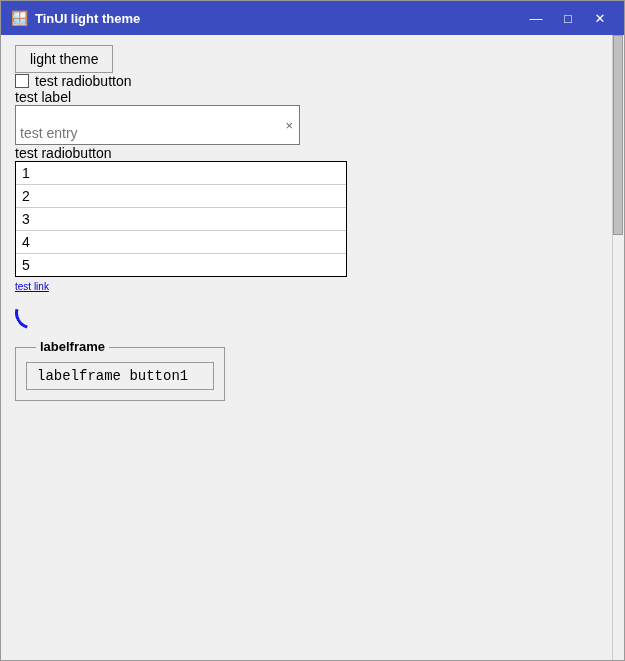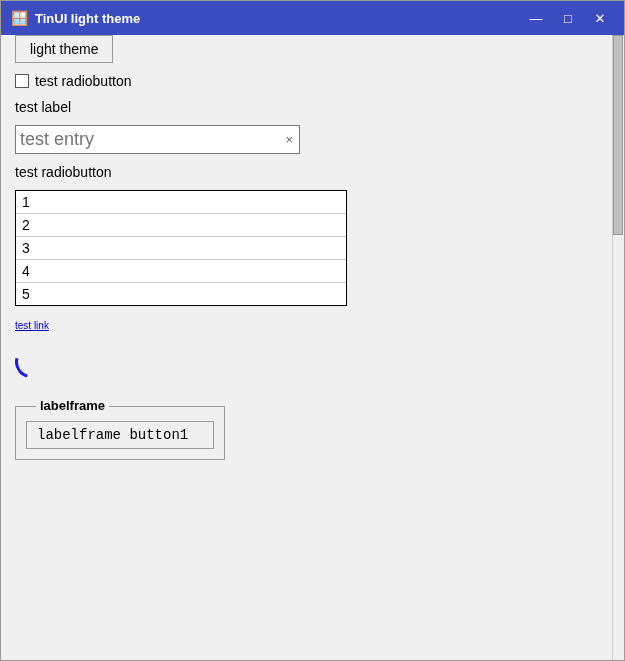--- a/index.html
+++ b/index.html
@@ -75,25 +75,24 @@
     }
 
     .content-area {
       flex: 1;
       display: flex;
       overflow: hidden;
     }
 
     .main-content {
       flex: 1;
-      padding: 0 14px;
+      padding: 10px 14px;
       overflow-y: auto;
       display: flex;
       flex-direction: column;
-      gap: 10px;
     }
 
     .scrollbar {
       width: 12px;
       background: #f0f0f0;
       border-left: 1px solid #ccc;
       flex-shrink: 0;
       position: relative;
     }
 
@@ -145,23 +144,24 @@
       border: 1px solid #7a7a7a;
       background: white;
       width: 285px;
       padding: 3px 4px;
     }
 
     .entry-input {
       flex: 1;
       border: none;
       outline: none;
-      font-size: 18px;
+      font-size: 14px;
       color: #a16207;
       background: transparent;
+      margin-top: 16px;
     }
 
     .entry-clear {
       color: #666;
       font-size: 13px;
       cursor: pointer;
       padding: 0 2px;
     }
 
     

